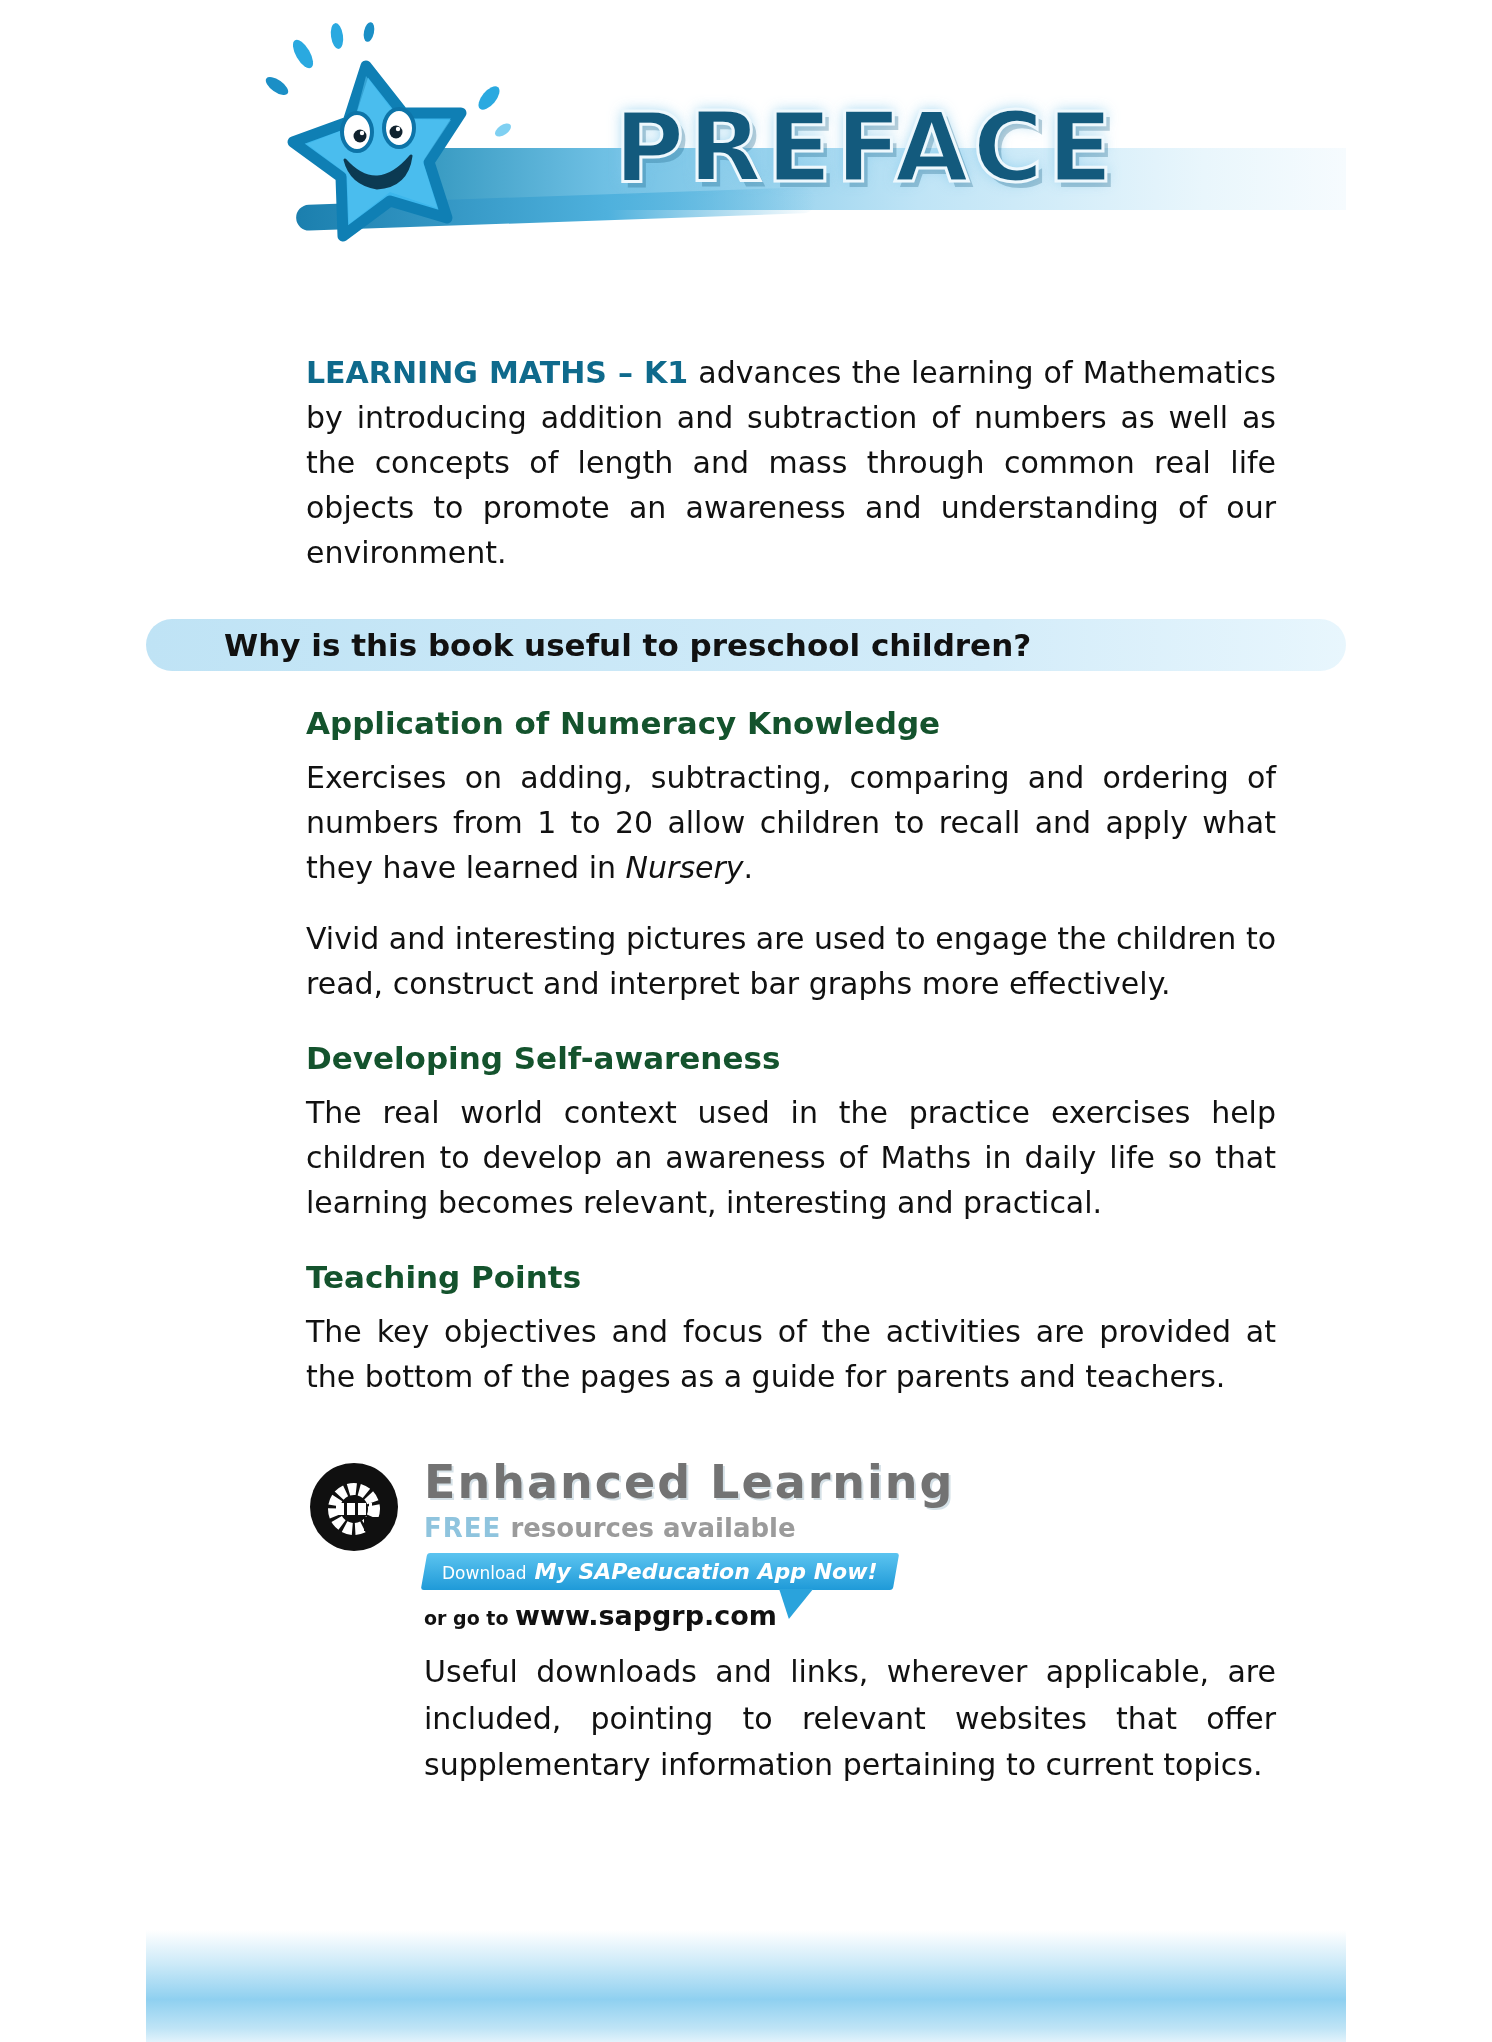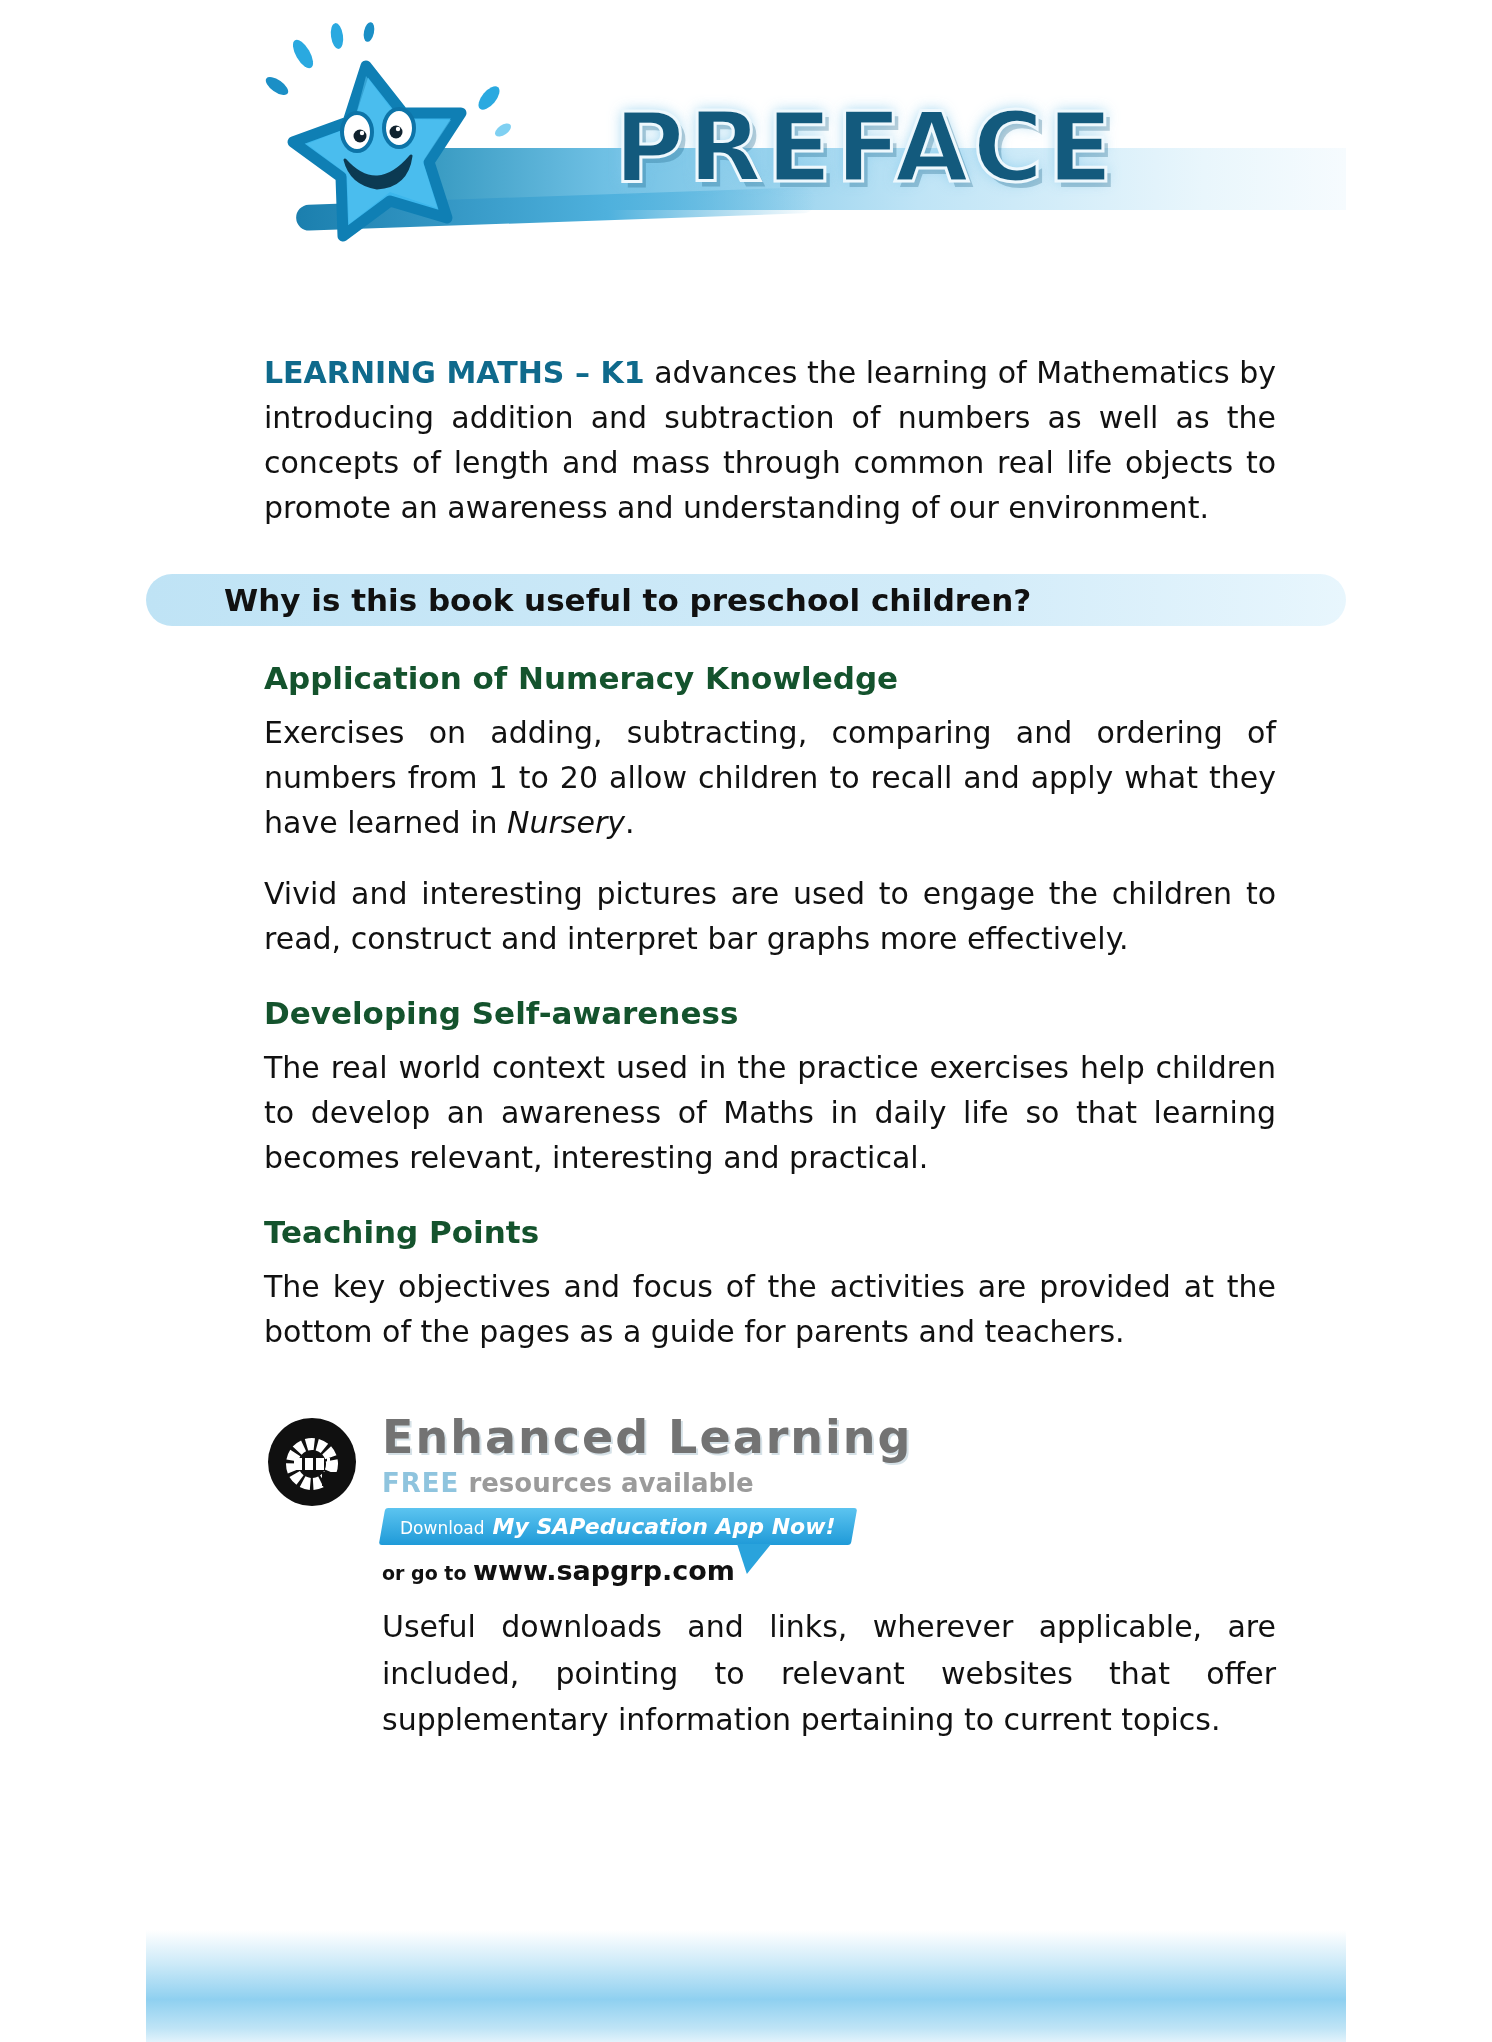--- a/index.html
+++ b/index.html
@@ -32,21 +32,21 @@
     -webkit-text-stroke:3px #eef8fd;
     text-shadow:5px 6px 0 rgba(19,90,125,0.28), 0 0 14px rgba(130,200,235,0.8);
     z-index:3;
   }
   .star-wrap{position:absolute;left:95px;top:20px;width:280px;height:260px;z-index:4;}
 
   
   .content{
     position:absolute;left:0;top:350px;right:0;
   }
-  .inner{padding:0 70px 0 118px;}
+  .inner{padding:0 70px 0 118px;margin-left:42px;}
   .para{
     font-size:30px;line-height:1.5;text-align:justify;margin:0 0 26px 0;
   }
   .lead{color:#0f6a8c;font-weight:bold;}
   .q-strip{
     background:linear-gradient(90deg,#bfe3f5 0%,#d3ecf9 70%,#e8f6fd 100%);
     padding:8px 70px 8px 78px;
     margin:44px 0 18px 0;
     border-radius:26px;
   }

